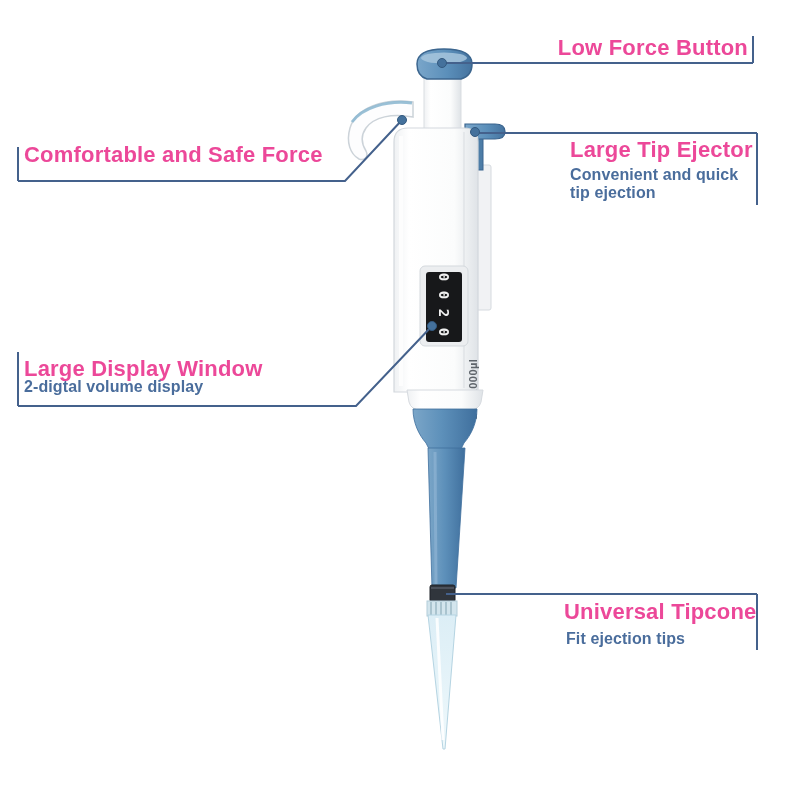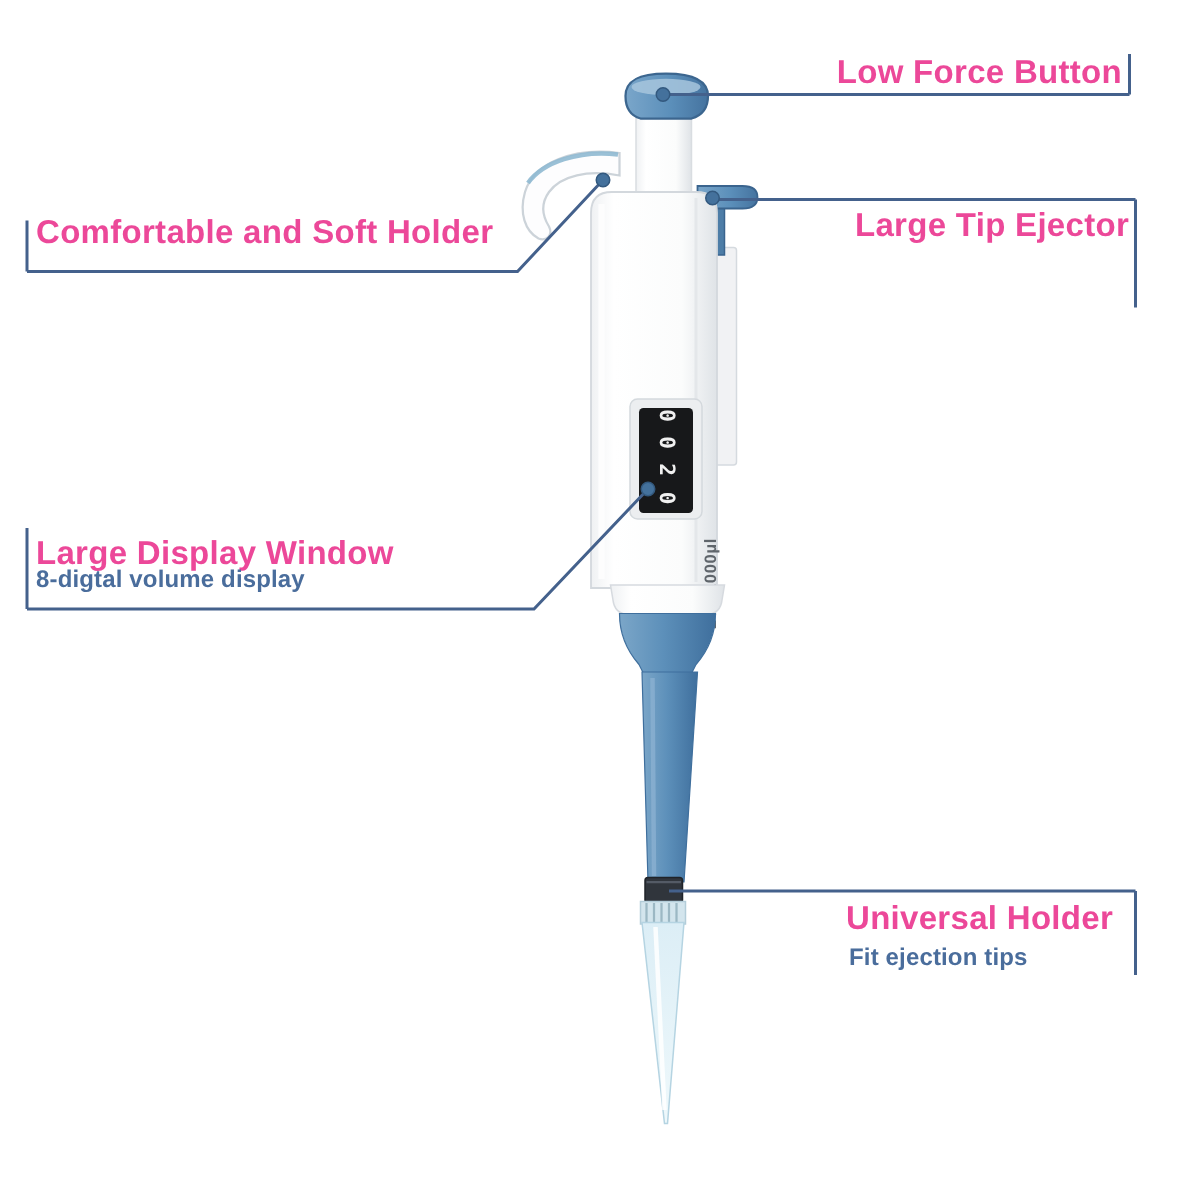--- a/index.html
+++ b/index.html
@@ -107,23 +107,24 @@
     <g fill="#44719c" stroke="#33597f" stroke-width="1">
       <circle cx="442" cy="63" r="4.5"></circle>
       <circle cx="402" cy="120" r="4.5"></circle>
       <circle cx="475" cy="132" r="4.5"></circle>
       <circle cx="432" cy="326" r="4.5"></circle>
     </g>
   </svg>
 
   <div class="callout-title" style="right:52px; top:35px;">Low Force Button</div>
 
-  <div class="callout-title" style="left:24px; top:142px;">Comfortable and Soft Holder</div>
+  <div class="callout-title" style="left:24px; top:142px;">Comfortable and Safe Force</div>
 
   <div class="callout-title" style="left:570px; top:137px;">Large Tip Ejector</div>
+  <div class="callout-sub" style="left:570px; top:166px; width:190px;">Convenient and quick tip ejection</div>
 
   <div class="callout-title" style="left:24px; top:356px;">Large Display Window</div>
-  <div class="callout-sub" style="left:24px; top:378px;">8-digtal volume display</div>
+  <div class="callout-sub" style="left:24px; top:378px;">2-digtal volume display</div>
 
-  <div class="callout-title" style="left:564px; top:599px;">Universal Holder</div>
+  <div class="callout-title" style="left:564px; top:599px;">Universal Tipcone</div>
   <div class="callout-sub" style="left:566px; top:630px;">Fit ejection tips</div>
 
 </div>
 
 </body></html>

